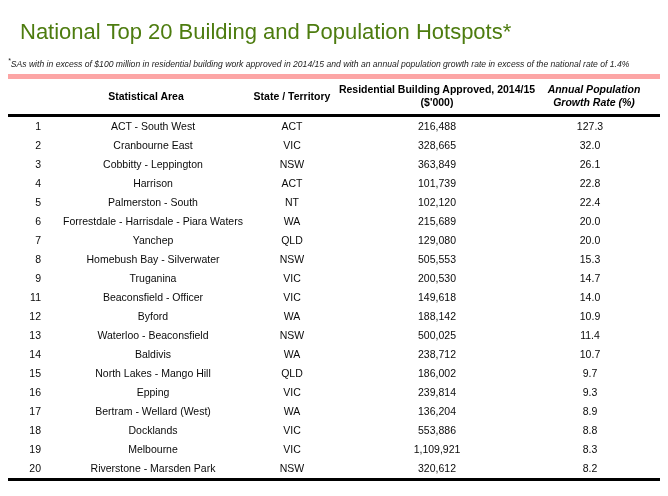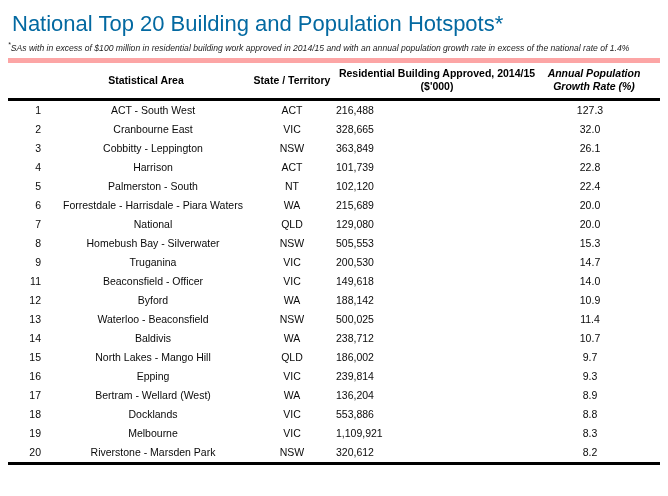--- a/index.html
+++ b/index.html
@@ -9,26 +9,26 @@
     font-family: "Liberation Sans", sans-serif;
   }
   .page {
     position: relative;
     width: 668px;
     height: 496px;
     background: #ffffff;
     overflow: hidden;
   }
   .page-title {
-    margin: 4px;
+    margin: 12px;
     padding: 7px 0 0 8px;
     font-size: 22px;
     font-weight: normal;
     letter-spacing: 0px;
-    color: #0369a1;
+    color: #4d7c0f;
     line-height: 1.2;
   }
   .footnote {
     margin: 3px 0 0 8px;
     width: 652px;
     font-size: 8.6px;
     font-style: italic;
     color: #222222;
     line-height: 1.2;
     white-space: nowrap;
@@ -73,21 +73,21 @@
     font-size: 10.5px;
     color: #0a0a0a;
     padding: 0;
     vertical-align: middle;
     white-space: nowrap;
     overflow: visible;
   }
   tbody td:nth-child(1) { text-align: right; padding-right: 3px; }
   tbody td:nth-child(2) { text-align: center;  padding-left: 14px; }
   tbody td:nth-child(3) { text-align: center; }
-  tbody td:nth-child(4) { text-align: left; }
+  tbody td:nth-child(4) { text-align: center; }
   tbody td:nth-child(5) { text-align: center; padding-right: 18px; }
   thead th:nth-child(5) .hwrap { padding-right: 10px; font-style: italic; }
 </style>
 </head>
 <body>
 
 <div class="page">
 
   <h1 class="page-title">National Top 20 Building and Population Hotspots*</h1>
 
@@ -170,21 +170,21 @@
         </tr>
         <tr>
           <td>6</td>
           <td>Forrestdale - Harrisdale - Piara Waters</td>
           <td>WA</td>
           <td>215,689</td>
           <td>20.0</td>
         </tr>
         <tr>
           <td>7</td>
-          <td>National</td>
+          <td>Yanchep</td>
           <td>QLD</td>
           <td>129,080</td>
           <td>20.0</td>
         </tr>
         <tr>
           <td>8</td>
           <td>Homebush Bay - Silverwater</td>
           <td>NSW</td>
           <td>505,553</td>
           <td>15.3</td>

